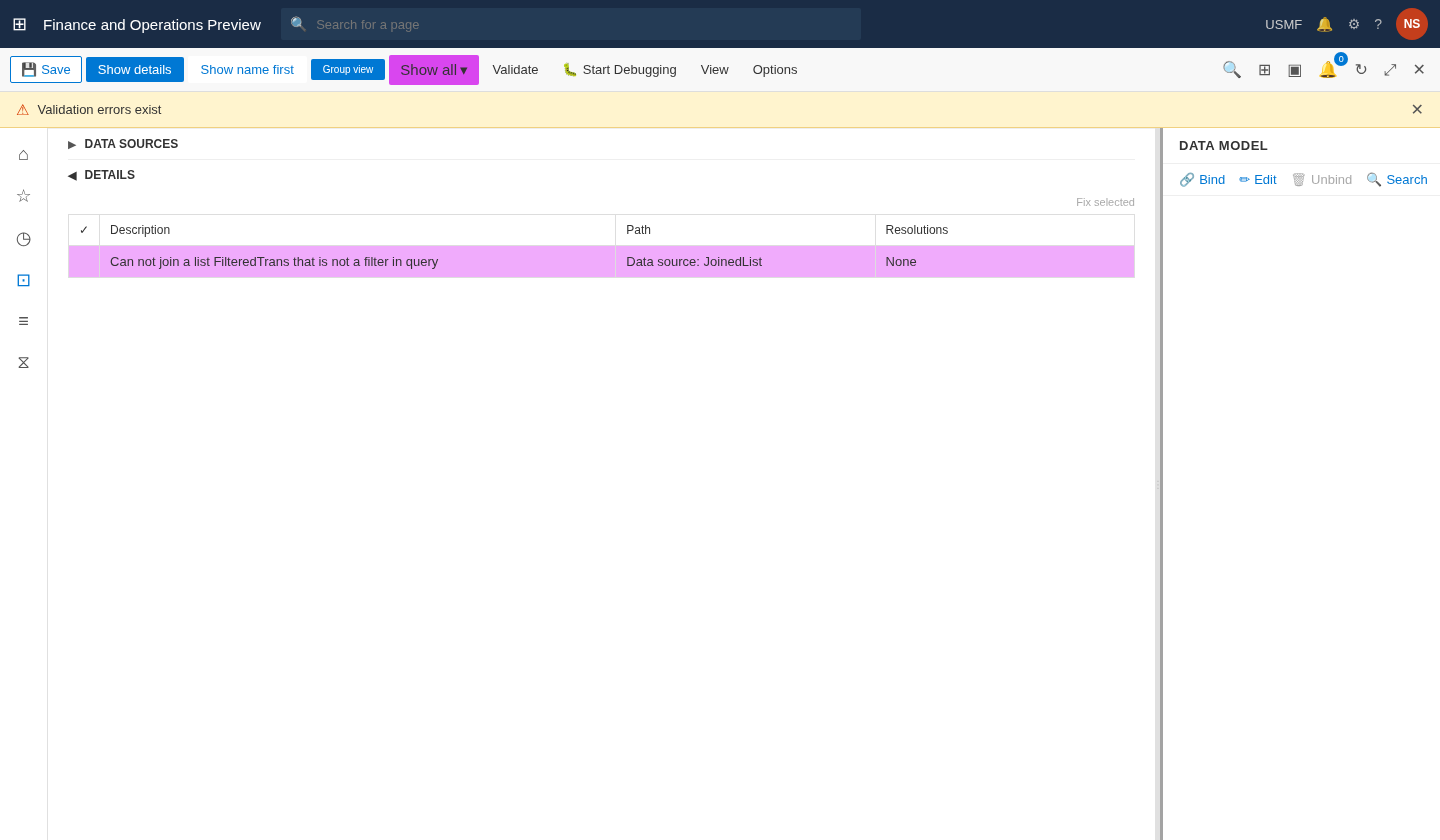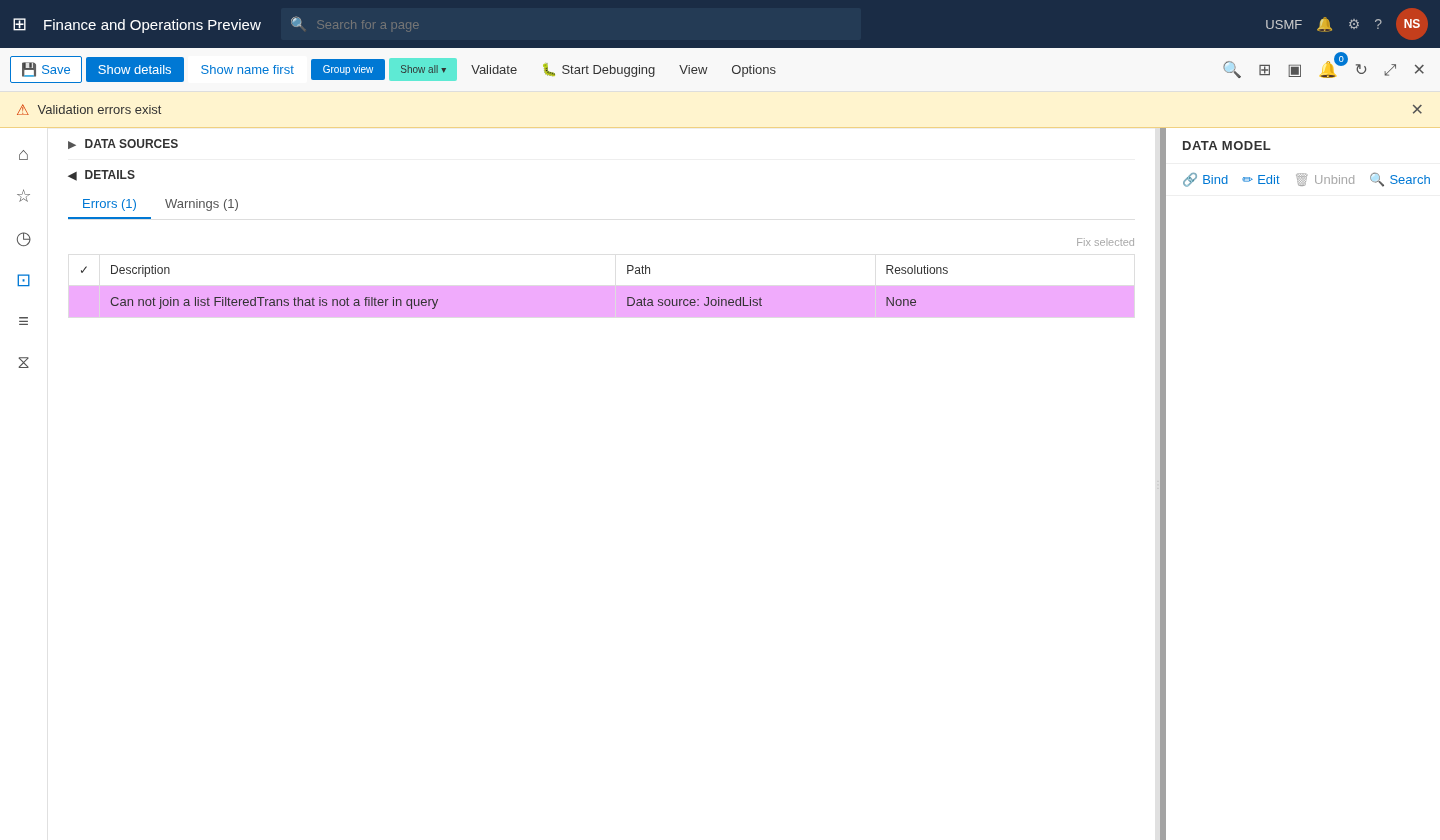--- a/index.html
+++ b/index.html
@@ -47,22 +47,22 @@
     .toolbar .btn-outline {
       padding: 5px 12px; background: white; color: #0078d4;
       border: 1px solid transparent; cursor: pointer; font-size: 13px; border-radius: 2px;
     }
     .toolbar .btn-group-view {
       padding: 5px 12px; background: #0078d4; color: white;
       border: none; cursor: pointer; font-size: 10px; border-radius: 2px;
     }
     .toolbar .btn-show-all {
       display: flex; align-items: center; gap: 3px;
-      padding: 5px 10px; background: #5eead4; color: #333;
-      border: 1px solid transparent; cursor: pointer; font-size: 10px; border-radius: 2px;
+      padding: 5px 10px; background: #d946ef; color: #333;
+      border: 1px solid transparent; cursor: pointer; font-size: 15px; border-radius: 2px;
     }
     .toolbar .btn-plain {
       padding: 5px 10px; background: transparent; color: #333;
       border: none; cursor: pointer; font-size: 13px; border-radius: 2px;
     }
     .toolbar .btn-debug {
       display: flex; align-items: center; gap: 4px;
       padding: 5px 10px; background: transparent; color: #333;
       border: none; cursor: pointer; font-size: 13px;
     }
@@ -136,21 +136,21 @@
       text-align: left; font-weight: 500; color: #333; font-size: 12px;
     }
     .error-table td { border: 1px solid #ddd; padding: 8px 10px; color: #333; vertical-align: top; }
     .error-table tr.selected td { background: #f0abfc; }
     .error-table .check-col { width: 28px; text-align: center; }
     .error-table .desc-col { width: 50%; }
     .error-table .path-col { width: 25%; }
     .error-table .res-col { width: 25%; }
 
     
-    .right-panel { width: 280px; background: white; padding: 0; border-left: 6px solid #a3a3a3; }
+    .right-panel { width: 280px; background: white; padding: 0; border-left: 3px solid #a3a3a3; }
     .right-panel-header {
       padding: 10px 16px; font-size: 13px; font-weight: 600; color: #333;
       border-bottom: 1px solid #eee; text-transform: uppercase; letter-spacing: 0.5px;
     }
     .right-panel-toolbar {
       display: flex; align-items: center; gap: 14px;
       padding: 8px 16px; border-bottom: 1px solid #eee;
     }
     .right-panel-toolbar .action-btn {
       display: flex; align-items: center; gap: 4px;
@@ -254,24 +254,20 @@
         <span class="expand-icon">▶</span>
         <span class="datasources-label">DATA SOURCES</span>
       </div>
 
       <div class="details-section">
         <div class="details-header">
           <span class="collapse-icon">◀</span>
           <span>DETAILS</span>
         </div>
 
-        <div class="detail-tabs">
-          <div class="detail-tab active">Errors (1)</div>
-          <div class="detail-tab">Warnings (1)</div>
-        </div>
 
         <div class="fix-selected">Fix selected</div>
 
         <table class="error-table">
           <thead>
             <tr>
               <th class="check-col">✓</th>
               <th class="desc-col">Description</th>
               <th class="path-col">Path</th>
               <th class="res-col">Resolutions</th>

